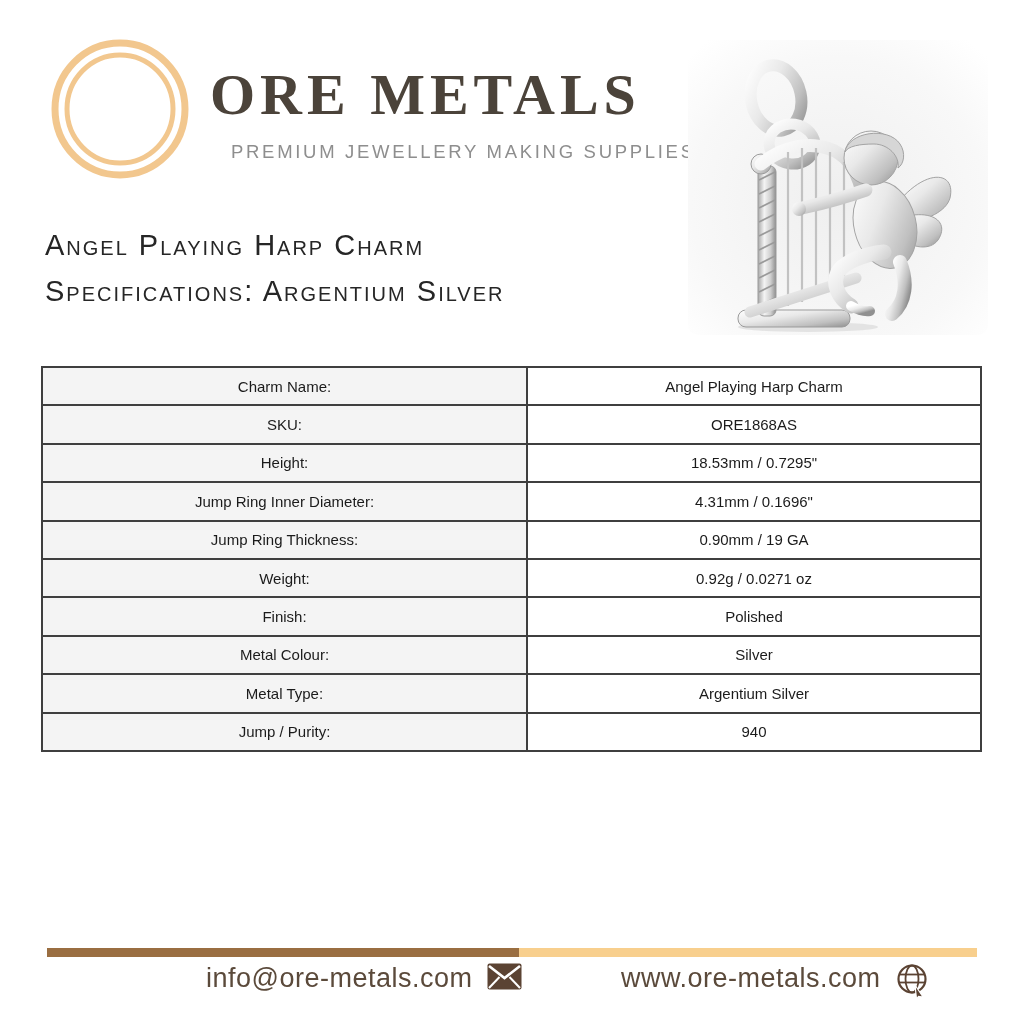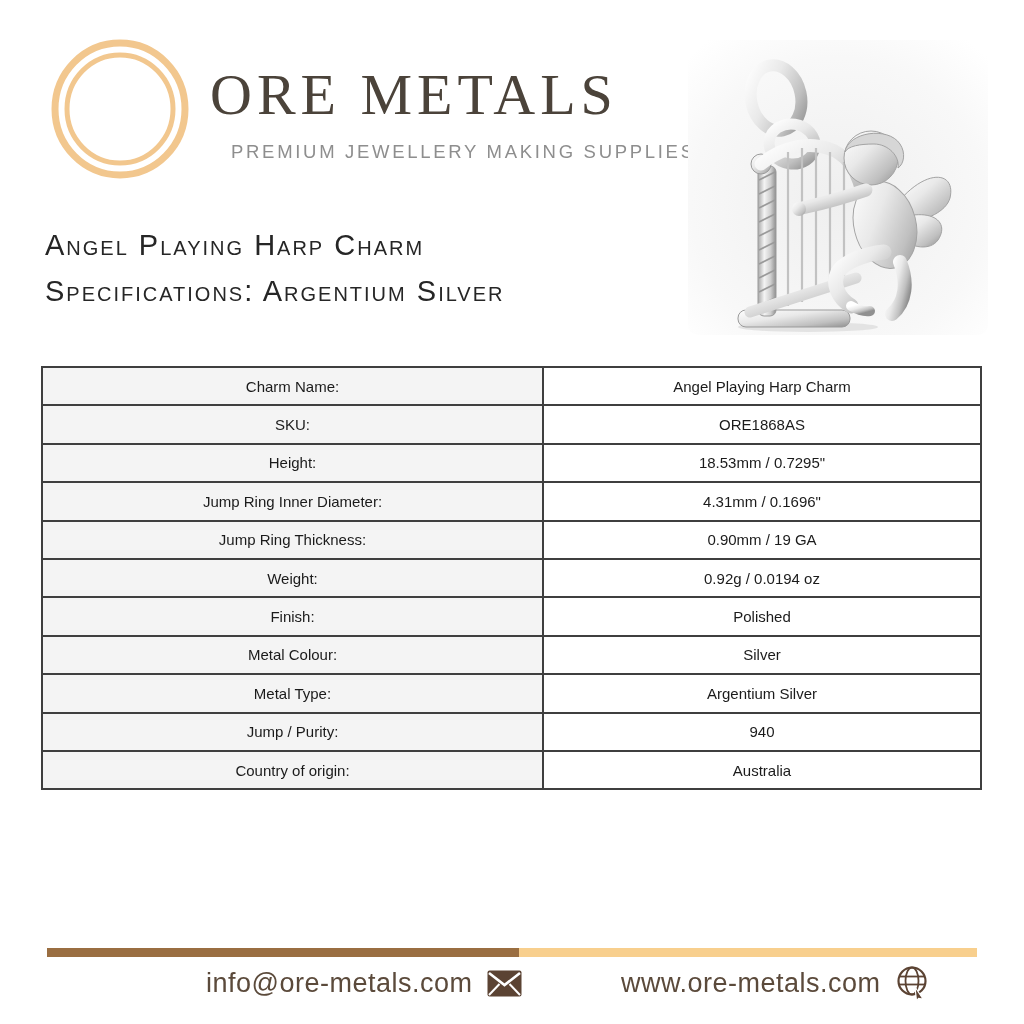--- a/index.html
+++ b/index.html
@@ -17,21 +17,21 @@
   html,body{margin:0;padding:0;background:#ffffff;}
   .page{
     position:relative; width:1024px; height:1024px; background:#ffffff;
     font-family:"Liberation Sans", sans-serif; overflow:hidden;
   }
 
   
   .logo-ring{position:absolute; left:50px; top:38px; width:140px; height:142px;}
   .brand-name{
     position:absolute; left:210px; top:66px;
-    font-family:"Liberation Serif", serif; font-weight:400;
+    font-family:"Liberation Serif", serif; font-weight:700;
     font-size:58px; line-height:1; letter-spacing:5px; color:var(--brand-text);
     white-space:nowrap;
   }
   .brand-tagline{
     position:absolute; left:231px; top:141px;
     font-size:18.5px; letter-spacing:2.7px; color:var(--tagline-gray);
     white-space:nowrap; font-weight:400;
   }
 
   
@@ -44,35 +44,35 @@
     letter-spacing:2px; color:var(--title-color); font-weight:400;
   }
 
   
   .spec-table{
     position:absolute; left:41px; top:366px; width:941px;
     border-collapse:collapse; table-layout:fixed;
   }
   .spec-table td{
     border:2px solid var(--table-border);
-    height:36.4px; padding:0 16px;
+    height:36.4px; padding:0 8px;
     font-size:15px; color:var(--cell-text);
     text-align:center; vertical-align:middle;
   }
   .spec-table td.label-cell{background:var(--label-bg); width:467px;}
   .spec-table td.value-cell{background:#ffffff;}
 
   
   .divider{position:absolute; left:47px; top:948px; width:930px; height:9px; font-size:0;}
   .divider span{display:inline-block; height:9px; vertical-align:top;}
   .divider .seg-left{width:472px;}
   .divider .seg-right{width:458px;}
   .contact{
     position:absolute; top:963px; height:40px;
-    display:flex; align-items:center; gap:14px;
+    display:flex; align-items:flex-start; gap:14px;
     color:var(--footer-text); font-size:27px; letter-spacing:0.5px;
   }
   .contact-email{left:206px;}
   .contact-web{left:621px;}
   .contact .icon{display:inline-flex;}
 </style>
 </head>
 <body>
 
 <div class="page">
@@ -178,41 +178,37 @@
         <tr>
       <td class="label-cell">Jump Ring Inner Diameter:</td>
       <td class="value-cell">4.31mm / 0.1696"</td>
     </tr>
         <tr>
       <td class="label-cell">Jump Ring Thickness:</td>
       <td class="value-cell">0.90mm / 19 GA</td>
     </tr>
         <tr>
       <td class="label-cell">Weight:</td>
-      <td class="value-cell">0.92g / 0.0194 oz</td>
+      <td class="value-cell">0.92g / 0.0271 oz</td>
     </tr>
         <tr>
       <td class="label-cell">Finish:</td>
       <td class="value-cell">Polished</td>
     </tr>
         <tr>
       <td class="label-cell">Metal Colour:</td>
       <td class="value-cell">Silver</td>
     </tr>
         <tr>
       <td class="label-cell">Metal Type:</td>
       <td class="value-cell">Argentium Silver</td>
     </tr>
         <tr>
       <td class="label-cell">Jump / Purity:</td>
       <td class="value-cell">940</td>
-    </tr>
-        <tr>
-      <td class="label-cell">Country of origin:</td>
-      <td class="value-cell">Australia</td>
     </tr>
       </tbody>
   </table>
 
   <div class="divider">
     <span class="seg-left" style="background: rgb(154, 110, 65);"></span><span class="seg-right" style="background: rgb(248, 207, 141);"></span>
   </div>
 
   <div class="contact contact-email">
     <span>info@ore-metals.com</span>

